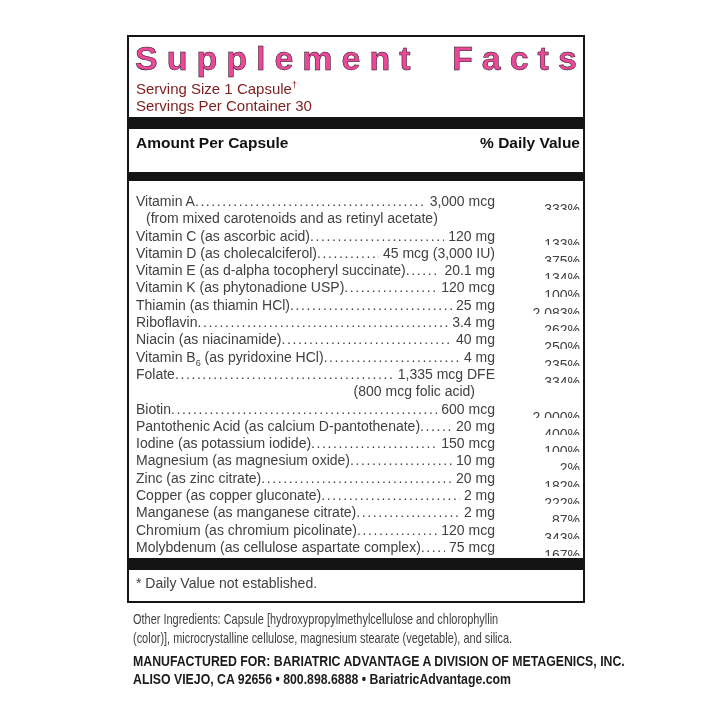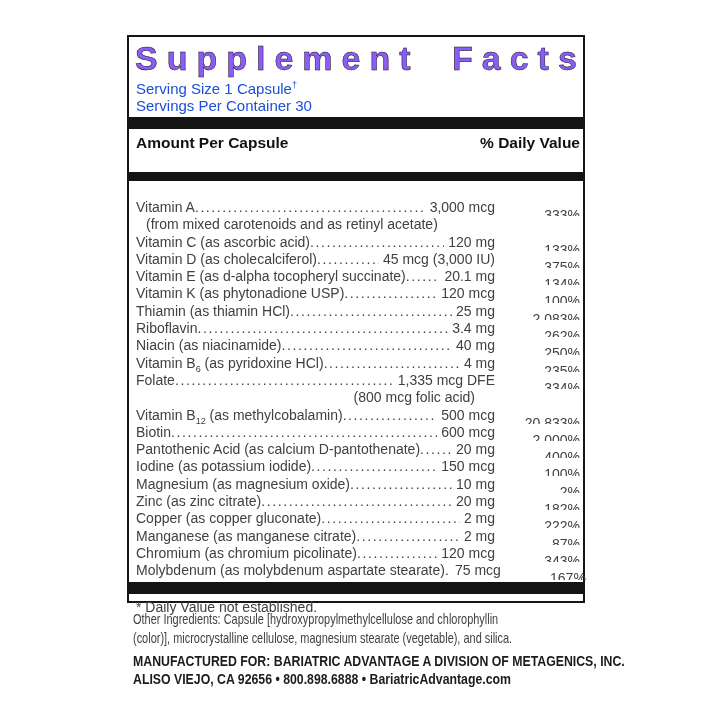--- a/index.html
+++ b/index.html
@@ -5,37 +5,37 @@
   html, body { margin: 0; padding: 0; background: #ffffff; }
   body {
     width: 720px; height: 720px; position: relative; overflow: hidden;
     font-family: "Liberation Sans", sans-serif;
   }
   .box {
     position: absolute; left: 127px; top: 35px; width: 458px; height: 568px;
     border: 2px solid #151515; box-sizing: border-box; background: #fff;
   }
   .title {
-    margin: 2px 4px 0 6px; font-size: 34px; font-weight: bold; color: #8b5cf6;
+    margin: 2px 4px 0 6px; font-size: 34px; font-weight: bold; color: #ec4899;
     letter-spacing: 9px; word-spacing: 14px; line-height: 38px; white-space: nowrap;
     -webkit-text-stroke: 0.5px #111;
   }
-  .serving-line { margin: 0 7px; font-size: 15px; line-height: 17px; color: #1d4ed8; white-space: nowrap; }
+  .serving-line { margin: 0 7px; font-size: 15px; line-height: 17px; color: #7f1d1d; white-space: nowrap; }
   .serving-line:first-of-type { margin-top: 2px; }
   .serving-line sup { font-size: 9px; }
   .bar { background: #141414; width: 100%; }
   .bar1 { height: 12px; margin-top: 3px; }
   .bar2 { height: 9px; }
   .bar3 { height: 12px; margin-top: 2px; }
   .colhead {
     display: flex; justify-content: space-between; align-items: baseline;
     margin: 0 3px 0 7px; padding: 5px 0 20px;
     font-weight: bold; font-size: 15.5px; color: #111; line-height: 18px;
   }
-  .rows { padding-top: 18px; }
+  .rows { padding-top: 12px; }
   .row {
     display: flex; margin: 0 3px 0 7px; height: 17.3px; line-height: 17.3px;
     font-size: 14px; color: #414141; white-space: nowrap;
   }
   .row .n { flex: 0 0 auto; }
   .row .n sub { font-size: 9px; }
   .row .lead { flex: 1 1 0; min-width: 6px; overflow: hidden; }
   .row .lead::after {
     content: "..........................................................................................................................";
     letter-spacing: 1.6px;
@@ -159,29 +159,20 @@
         <span class="n">Folate</span>
         <span class="lead"></span>
         <span class="amt">1,335 mcg DFE</span>
         <span class="rgroup">
           <span class="lead"></span>
           <span class="pct">334%</span>
         </span>
       </div>
       <div class="row note-amount"><span class="note">(800 mcg folic acid)</span></div>
       <div class="row">
-        <span class="n">Vitamin B<sub>12</sub> (as methylcobalamin)</span>
-        <span class="lead"></span>
-        <span class="amt">500 mcg</span>
-        <span class="rgroup">
-          <span class="lead"></span>
-          <span class="pct">20,833%</span>
-        </span>
-      </div>
-      <div class="row">
         <span class="n">Biotin</span>
         <span class="lead"></span>
         <span class="amt">600 mcg</span>
         <span class="rgroup">
           <span class="lead"></span>
           <span class="pct">2,000%</span>
         </span>
       </div>
       <div class="row">
         <span class="n">Pantothenic Acid (as calcium D-pantothenate)</span>
@@ -240,21 +231,21 @@
       <div class="row">
         <span class="n">Chromium (as chromium picolinate)</span>
         <span class="lead"></span>
         <span class="amt">120 mcg</span>
         <span class="rgroup">
           <span class="lead"></span>
           <span class="pct">343%</span>
         </span>
       </div>
       <div class="row">
-        <span class="n">Molybdenum (as molybdenum aspartate stearate)</span>
+        <span class="n">Molybdenum (as cellulose aspartate complex)</span>
         <span class="lead"></span>
         <span class="amt">75 mcg</span>
         <span class="rgroup">
           <span class="lead"></span>
           <span class="pct">167%</span>
         </span>
       </div>
     </div>
   <div class="bar bar3"></div>
   <div class="footnote">* Daily Value not established.</div>

